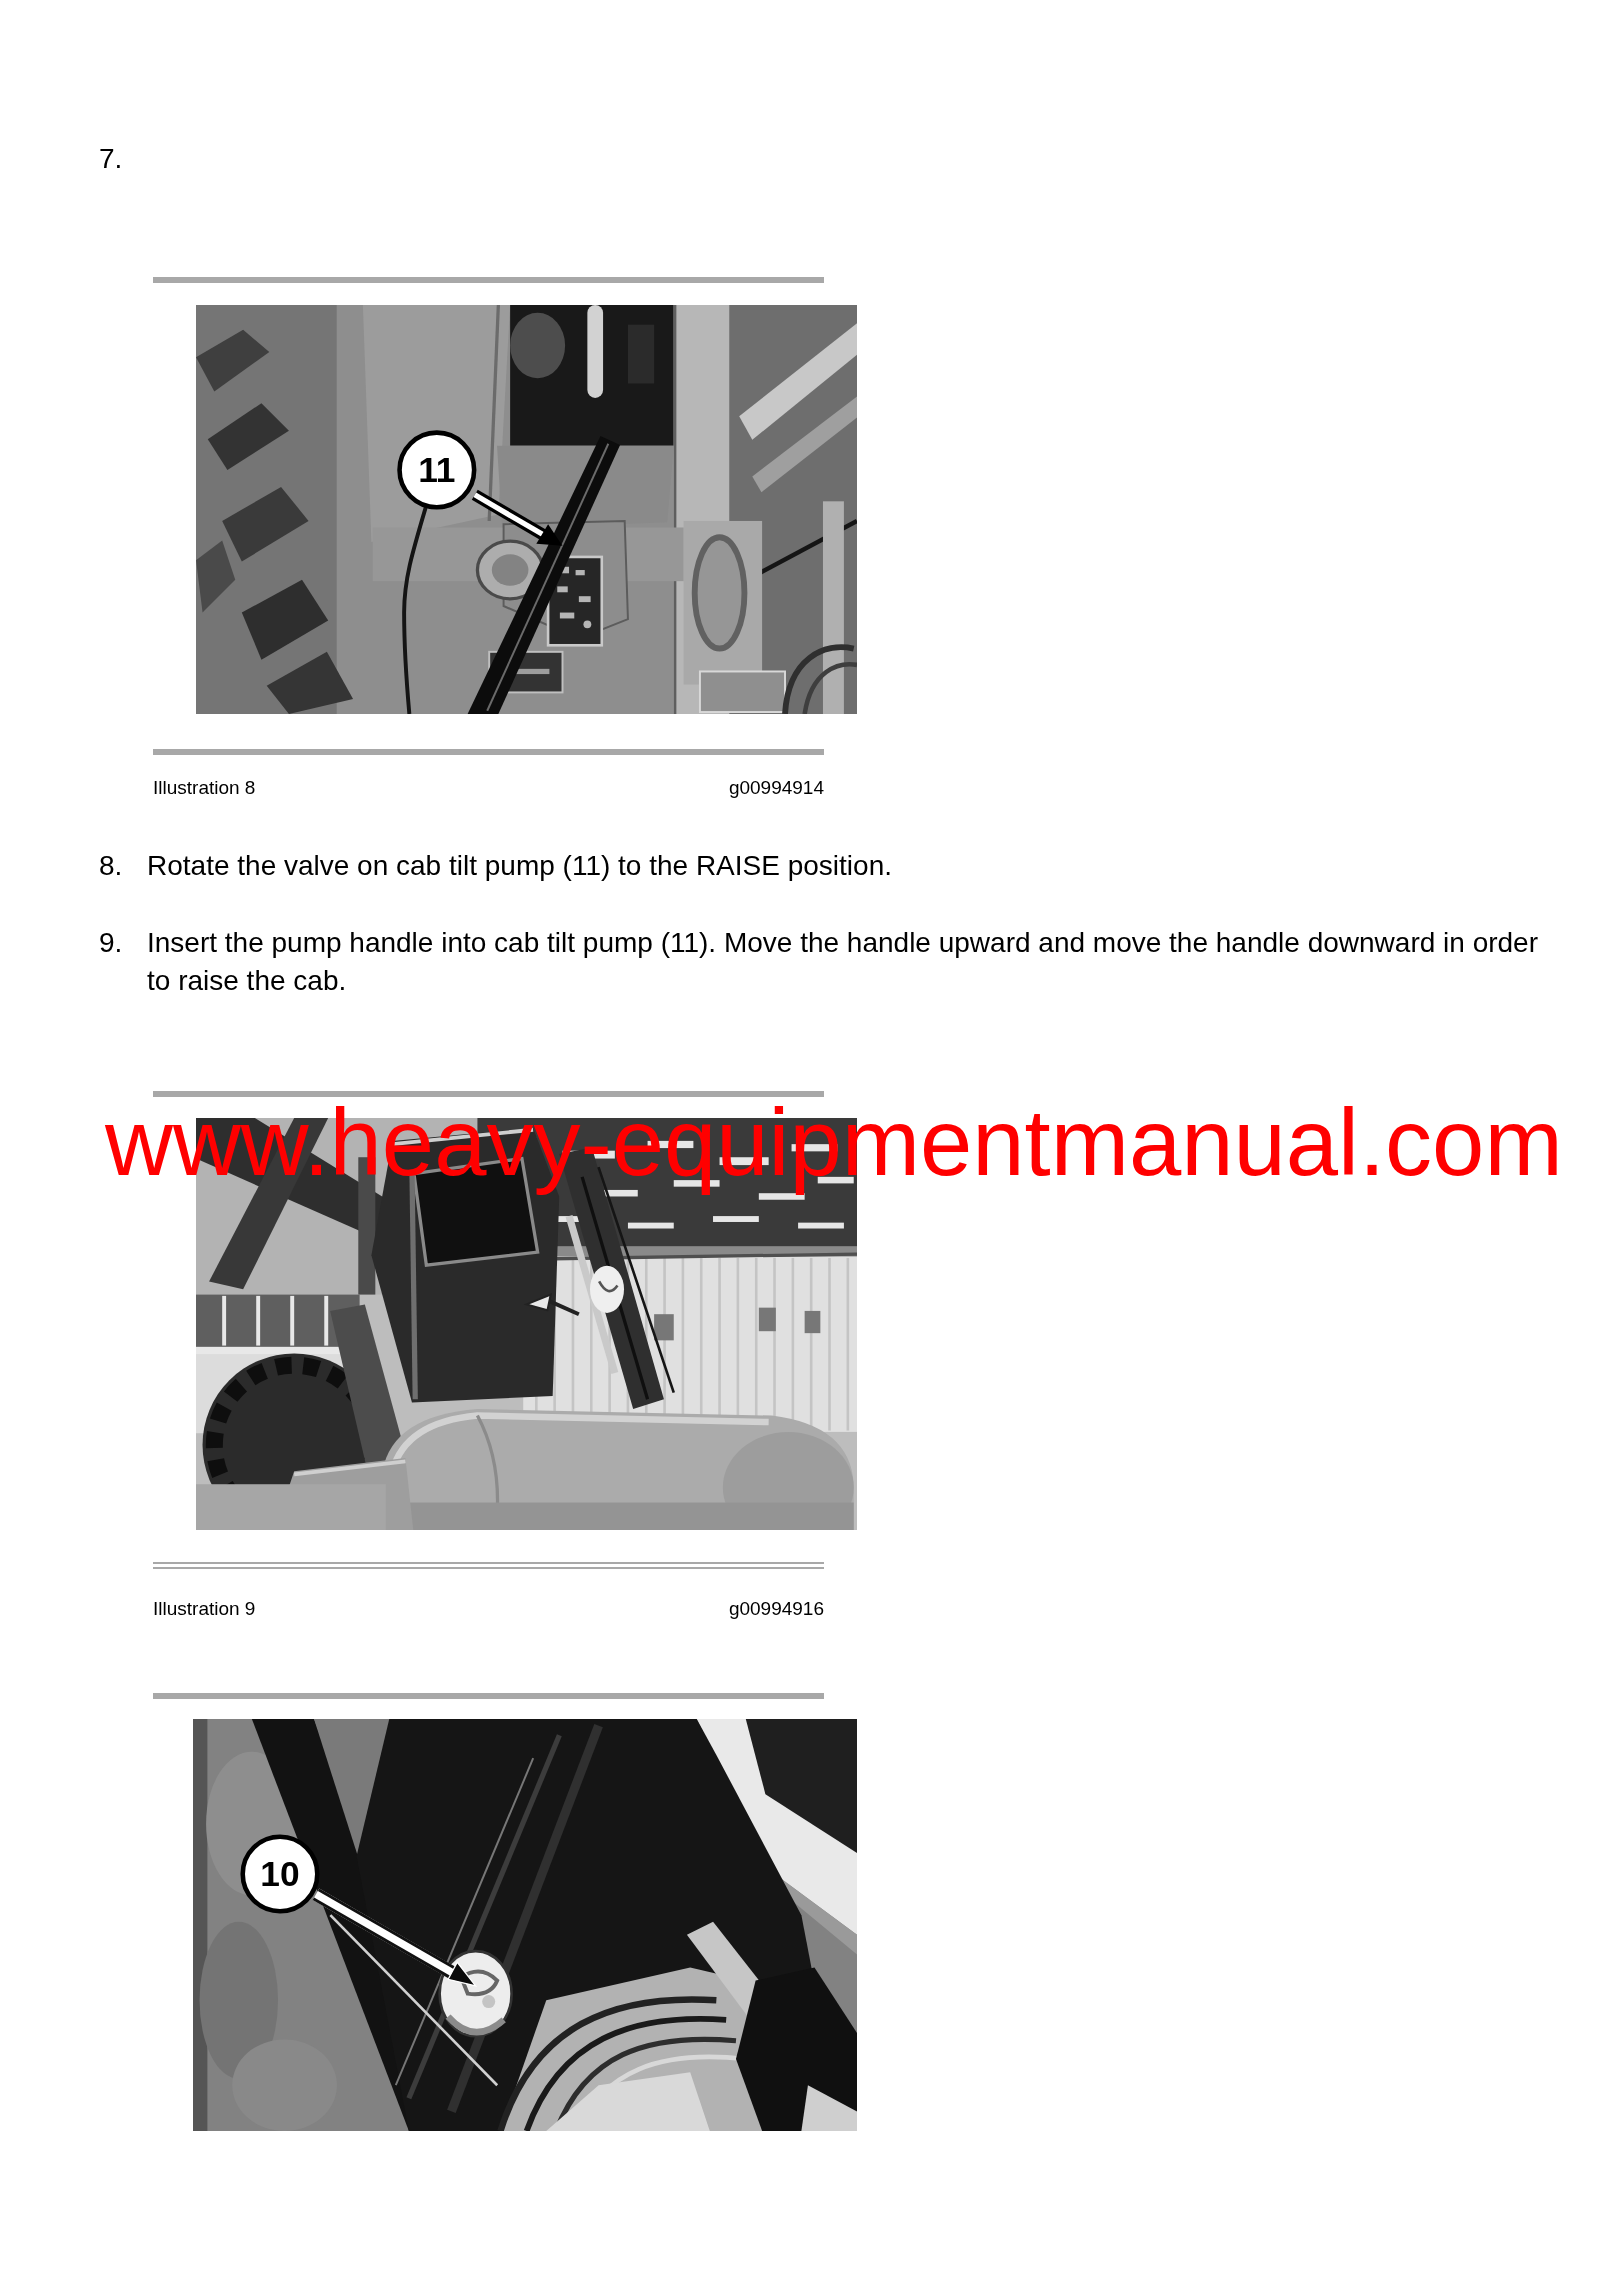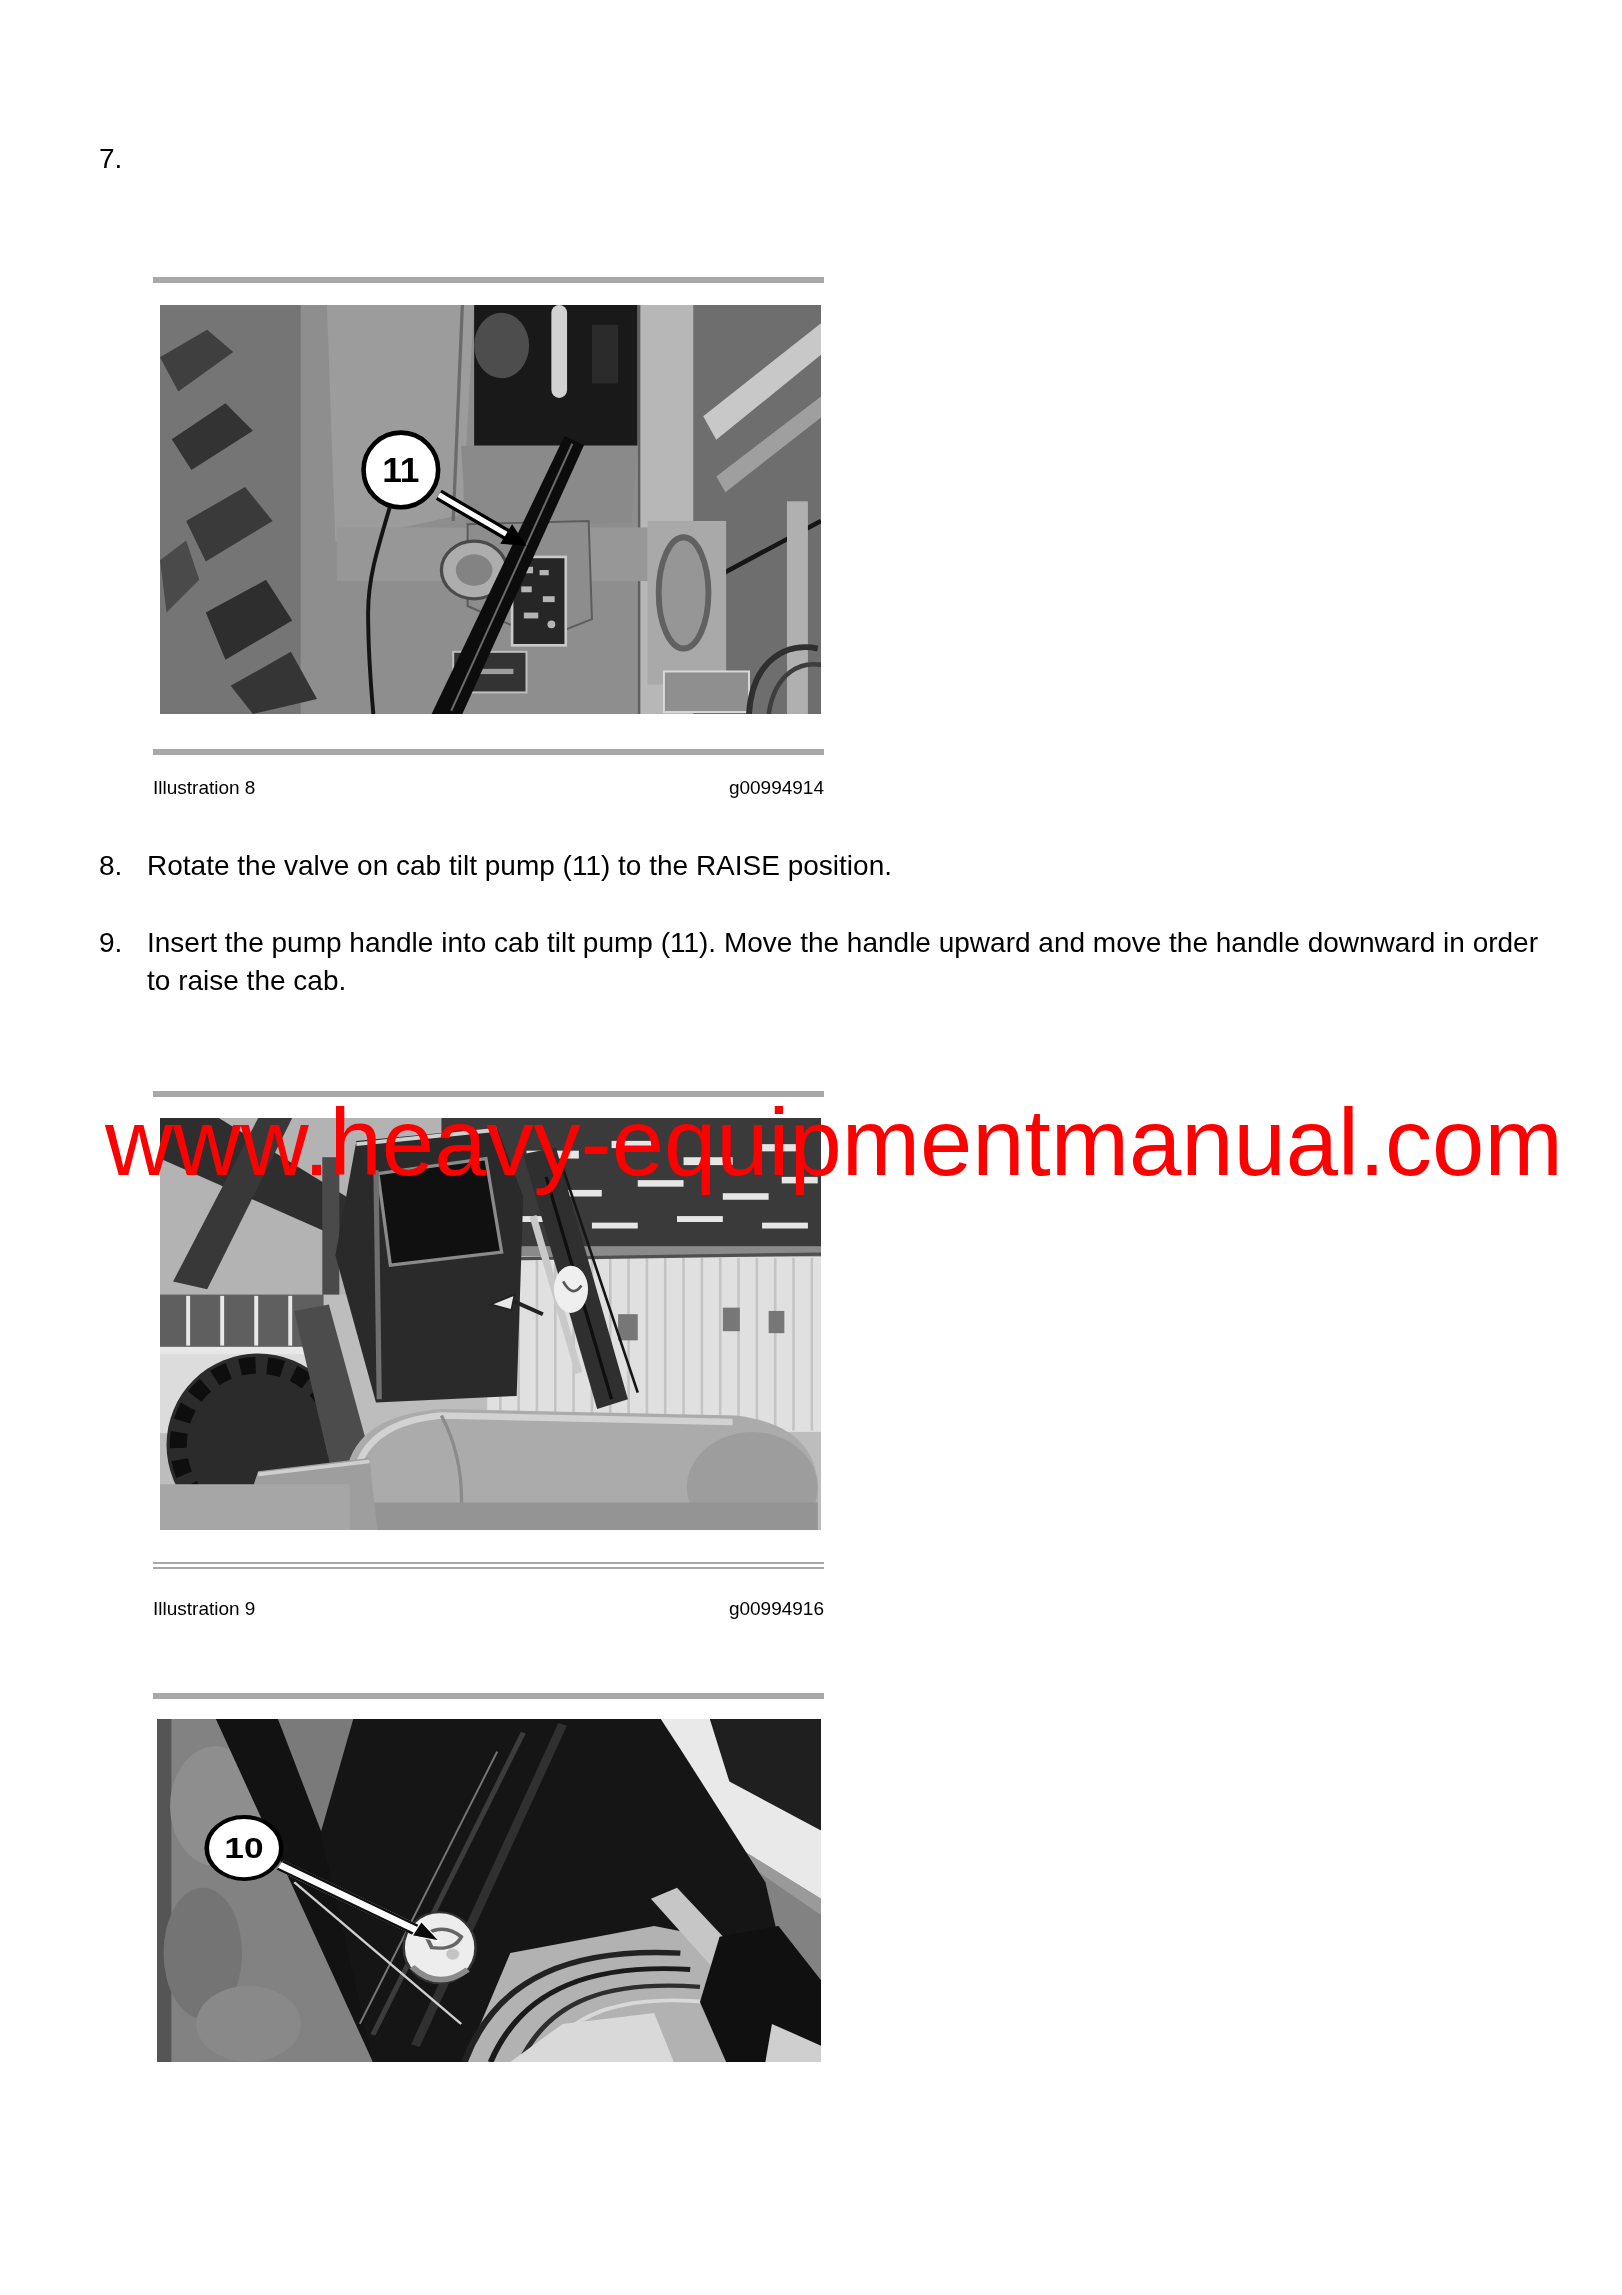--- a/index.html
+++ b/index.html
@@ -32,20 +32,21 @@
     height: 7.2px;
     background: transparent;
     border-top: 2.6px solid #a8a8a8;
     border-bottom: 2.6px solid #a8a8a8;
     box-sizing: border-box;
   }
   .photo {
     position: absolute;
     background: #5eead4;
     overflow: hidden;
+    margin-left: 36px;
   }
   .photo svg { display: block; width: 100%; height: 100%; }
   .caption {
     position: absolute;
     left: 153px;
     width: 671px;
     display: flex;
     justify-content: space-between;
     font-size: 19px;
     line-height: 1.2;
@@ -258,21 +259,21 @@
 
   <div class="caption" style="top:1598px;">
     <span>Illustration 9</span>
     <span>g00994916</span>
   </div>
 
   <div class="watermark">www.heavy-equipmentmanual.com</div>
 
   <div class="rule" style="top:1693px;"></div>
 
-  <div class="photo" style="left:157px; top:1719px; width:664px; height:343px;">
+  <div class="photo" style="left:157px; top:1719px; width:664px; height:412px;">
     <svg viewBox="0 0 1015 630" preserveAspectRatio="none">
       <rect width="1015" height="630" fill="#828282"></rect>
       <rect x="0" y="0" width="22" height="630" fill="#555555"></rect>
       <ellipse cx="90" cy="160" rx="70" ry="110" fill="#8e8e8e"></ellipse>
       <ellipse cx="70" cy="430" rx="60" ry="120" fill="#747474"></ellipse>
       <ellipse cx="140" cy="560" rx="80" ry="70" fill="#898989"></ellipse>
 
       <polygon points="90,0 185,0 430,630 330,630" fill="#121212"></polygon>
       <polygon points="185,0 330,0 252,210" fill="#7a7a7a"></polygon>
 

